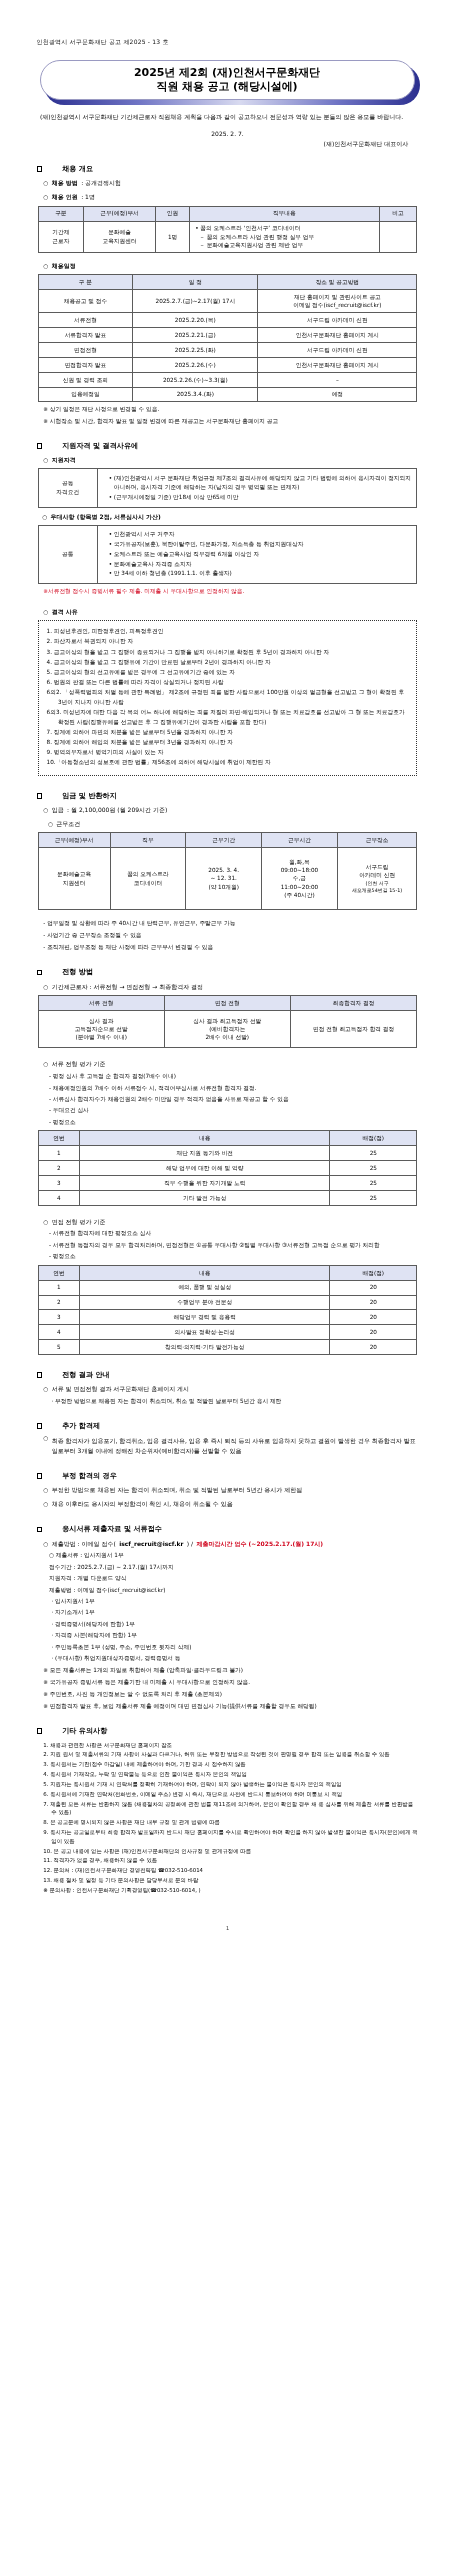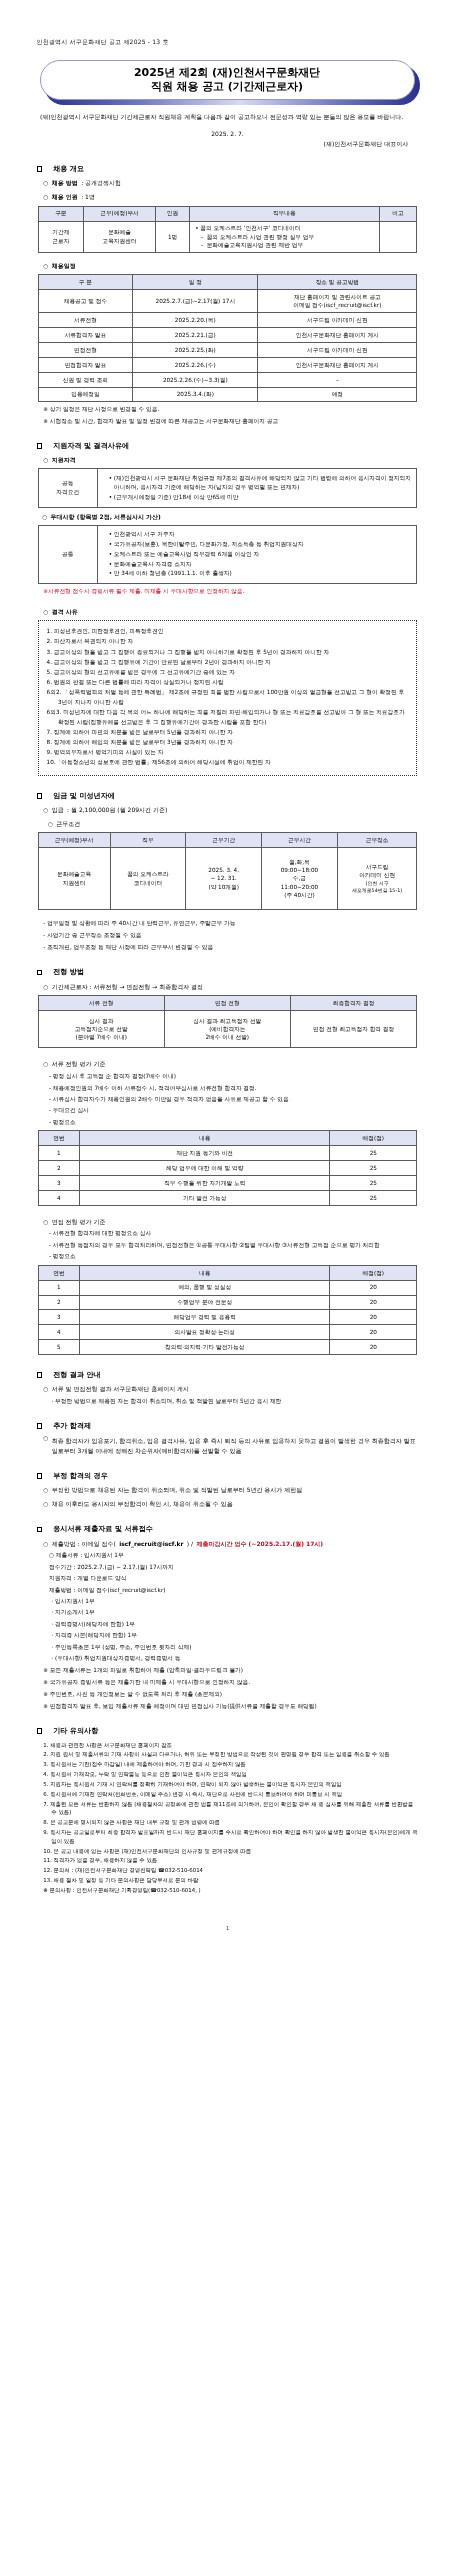--- a/index.html
+++ b/index.html
@@ -89,21 +89,21 @@
     margin: 3.4px 10.3px 0 0;
   }
 
   
   .h1 {
     font-size: 7.1px;
     font-weight: bold;
     margin: 15px 0 4.6px 0;
     display: flex;
     align-items: center;
-    gap: 11px;
+    gap: 20px;
   }
   .h1 .sq {
     display: inline-block;
     width: 5.7px;
     height: 5.7px;
     border: 0.8px solid #000;
     box-sizing: border-box;
     background: #fff;
   }
   .h2 {
@@ -236,21 +236,21 @@
 
 <div class="page">
   <div class="inner">
 
     <div class="doc-number">인천광역시 서구문화재단 공고 제2025 - 13 호</div>
 
     <div class="title-wrap">
       <div class="title-shadow"></div>
       <div class="title-box">
         <div class="title-line">2025년 제2회 (재)인천서구문화재단</div>
-        <div class="title-line">직원 채용 공고 (기간제근로자)</div>
+        <div class="title-line">직원 채용 공고 (해당시설에)</div>
       </div>
     </div>
 
     <div class="lead">(재)인천광역시 서구문화재단 기간제근로자 직원채용 계획을 다음과 같이 공고하오니 전문성과 역량 있는 분들의 많은 응모를 바랍니다.</div>
     <div class="date-center">2025. 2. 7.</div>
     <div class="signature">(재)인천서구문화재단 대표이사</div>
 
     <div class="h1">
       <span class="sq"></span>
       <span>채용 개요</span>
@@ -426,21 +426,21 @@
       <div class="item">6의2. 「성폭력범죄의 처벌 등에 관한 특례법」 제2조에 규정된 죄를 범한 사람으로서 100만원 이상의 벌금형을 선고받고 그 형이 확정된 후 3년이 지나지 아니한 사람</div>
       <div class="item">6의3. 미성년자에 대한 다음 각 목의 어느 하나에 해당하는 죄를 저질러 파면·해임되거나 형 또는 치료감호를 선고받아 그 형 또는 치료감호가 확정된 사람(집행유예를 선고받은 후 그 집행유예기간이 경과한 사람을 포함 한다)</div>
       <div class="item">7. 징계에 의하여 파면의 처분을 받은 날로부터 5년을 경과하지 아니한 자</div>
       <div class="item">8. 징계에 의하여 해임의 처분을 받은 날로부터 3년을 경과하지 아니한 자</div>
       <div class="item">9. 병역의무자로서 병역기피의 사실이 있는 자</div>
       <div class="item">10.「아동청소년의 성보호에 관한 법률」제56조에 의하여 해당시설에 취업이 제한된 자</div>
     </div>
 
     <div class="h1">
       <span class="sq"></span>
-      <span>임금 및 미성년자에</span>
+      <span>임금 및 반환하지</span>
     </div>
 
     <div class="h2">
       <span class="ci">○</span>
       <span>임금</span>
       <span>: 월 2,100,000원 (월 209시간 기준)</span>
     </div>
     <div class="h2" style="margin-left:11.4px">
       <span class="ci">○</span>
       <span>근무조건</span>

